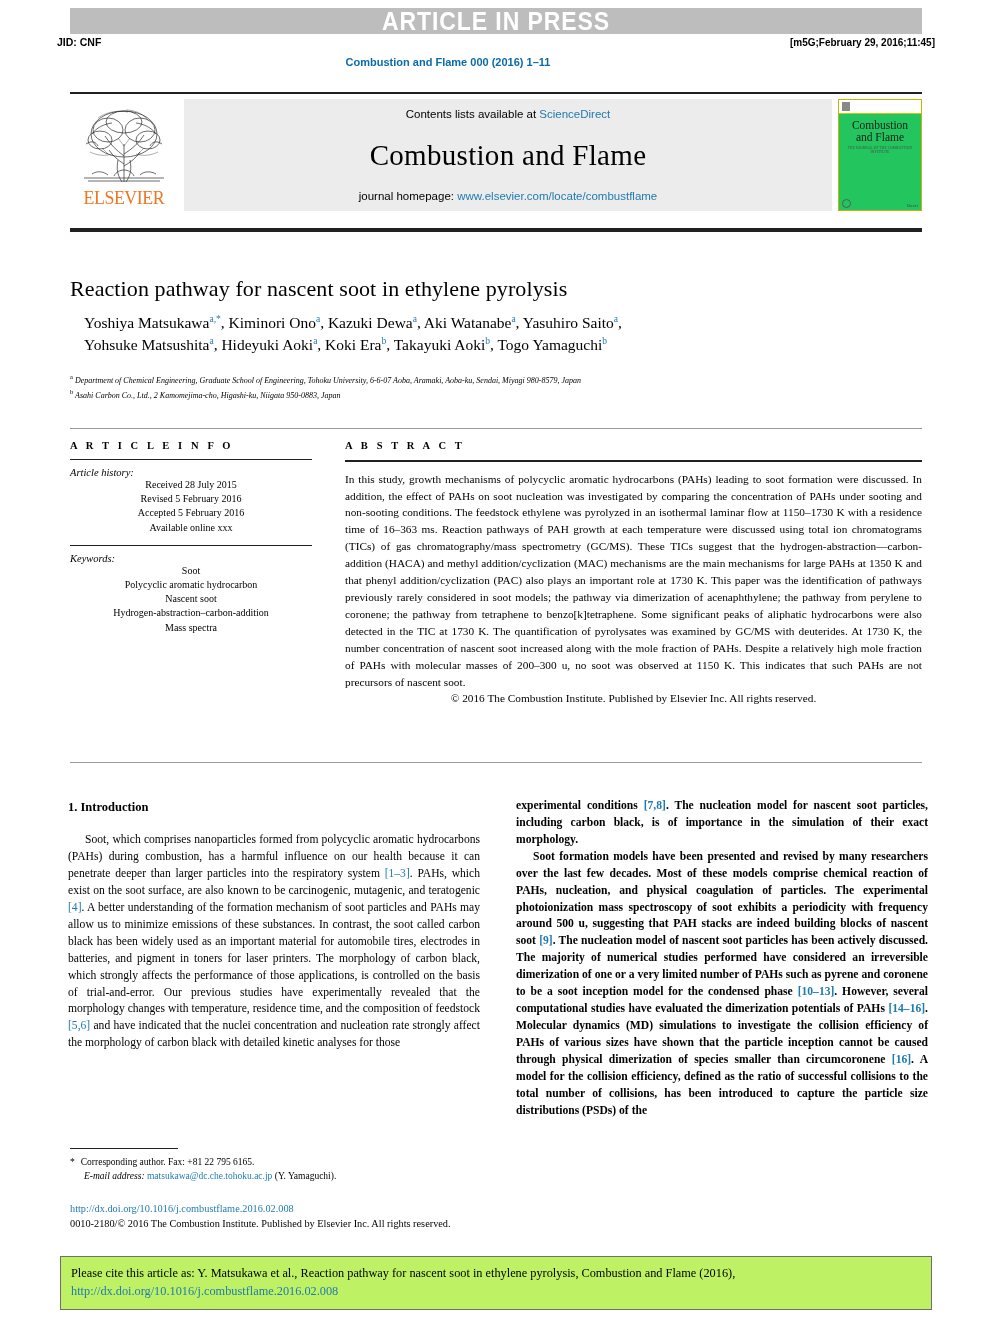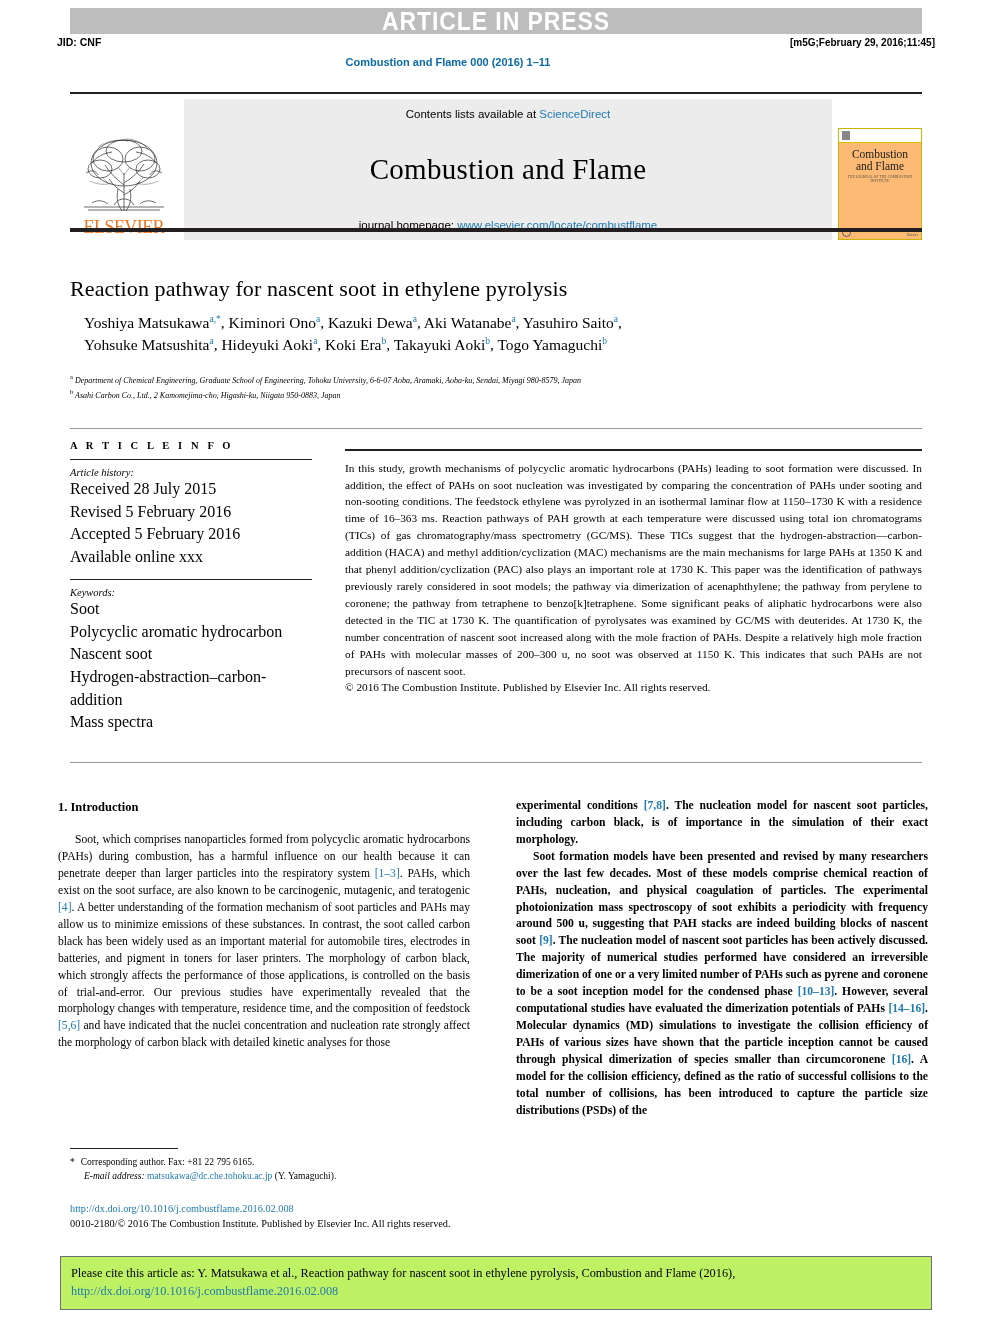--- a/index.html
+++ b/index.html
@@ -112,26 +112,25 @@
   .homepage-line {
     font-family: "Liberation Sans", sans-serif;
     font-size: 11.5px;
   }
   a.link, .link { color: #1f7ab0; text-decoration: none; }
 
   .cover-thumb {
     width: 84px;
     flex: 0 0 84px;
     height: 112px;
-    background: #fdba74;
+    background: #22c55e;
     border: 1px solid #c9b400;
     position: relative;
     overflow: hidden;
     font-family: "Liberation Serif", serif;
-    margin-top: 29px;
   }
   .cover-topbar {
     height: 14px;
     background: #ffffff;
     border-bottom: 1px solid #d8c500;
     display: flex;
     align-items: center;
     padding-left: 3px;
   }
   .cover-topbar .mini { width: 8px; height: 9px; background: #888; }
@@ -220,48 +219,48 @@
   .sec-label {
     font-family: "Liberation Serif", serif;
     font-weight: bold;
     font-size: 10.5px;
     letter-spacing: 3.1px;
   }
   .hr-thin { height: 1px; background: #231f20; margin: 8px 0 7px 0; }
   .hr-thin2 { height: 1px; background: #231f20; margin: 10px 0 7px 0; }
   .hr-abs { height: 1.6px; background: #231f20; margin: 9px 0 9px 0; }
   .hist-title, .kw-title { font-style: italic; font-size: 10.5px; }
-  .info-line { font-size: 16px; line-height: 1.42; }
+  .info-line { font-size: 10px; line-height: 1.42; text-align: center; }
   .abstract-body {
     font-size: 11.3px;
     line-height: 1.5;
     text-align: justify;
   }
   .copyright {
     font-size: 11.3px;
-    text-align: left;
+    text-align: center;
     margin-top: 1px;
   }
   .info-rule-bot {
     position: absolute;
     left: 70px; top: 762px;
     width: 852px; height: 1px;
     background: #9a9a9a;
   }
 
   
   .body-col {
     position: absolute;
     top: 798px;
     width: 412px;
     font-size: 11.6px;
     line-height: 1.46;
     text-align: justify;
   }
-  .body-col.left { left: 58px; }
+  .body-col.left { left: 68px; }
   .body-col.right { left: 516px; font-weight: bold; }
   .body-col h2 {
     font-family: "Liberation Serif", serif;
     font-size: 12.5px;
     font-weight: bold;
     margin: 0 0 16px 0;
   }
   .body-col p { margin: 0; text-indent: 17px; }
   .body-col p.noindent { text-indent: 0; }
   .ref { color: #1f7ab0; }
@@ -403,20 +402,21 @@
   <div class="hr-thin2"></div>
   <div class="kw-title">Keywords:</div>
   <div class="info-line">Soot</div>
   <div class="info-line">Polycyclic aromatic hydrocarbon</div>
   <div class="info-line">Nascent soot</div>
   <div class="info-line">Hydrogen-abstraction–carbon-addition</div>
   <div class="info-line">Mass spectra</div>
 </div>
 
 <div class="col-abstract">
+  <div class="sec-label">A B S T R A C T</div>
   <div class="hr-abs"></div>
   <div class="abstract-body">In this study, growth mechanisms of polycyclic aromatic hydrocarbons (PAHs) leading to soot formation were discussed. In addition, the effect of PAHs on soot nucleation was investigated by comparing the concentration of PAHs under sooting and non-sooting conditions. The feedstock ethylene was pyrolyzed in an isothermal laminar flow at 1150–1730 K with a residence time of 16–363 ms. Reaction pathways of PAH growth at each temperature were discussed using total ion chromatograms (TICs) of gas chromatography/mass spectrometry (GC/MS). These TICs suggest that the hydrogen-abstraction—carbon-addition (HACA) and methyl addition/cyclization (MAC) mechanisms are the main mechanisms for large PAHs at 1350 K and that phenyl addition/cyclization (PAC) also plays an important role at 1730 K. This paper was the identification of pathways previously rarely considered in soot models; the pathway via dimerization of acenaphthylene; the pathway from perylene to coronene; the pathway from tetraphene to benzo[k]tetraphene. Some significant peaks of aliphatic hydrocarbons were also detected in the TIC at 1730 K. The quantification of pyrolysates was examined by GC/MS with deuterides. At 1730 K, the number concentration of nascent soot increased along with the mole fraction of PAHs. Despite a relatively high mole fraction of PAHs with molecular masses of 200–300 u, no soot was observed at 1150 K. This indicates that such PAHs are not precursors of nascent soot.</div>
   <div class="copyright">© 2016 The Combustion Institute. Published by Elsevier Inc. All rights reserved.</div>
 </div>
 
 <div class="info-rule-bot"></div>
 
 <div class="body-col left">
   <h2>1. Introduction</h2>
   <p><span>Soot, which comprises nanoparticles formed from polycyclic aromatic hydrocarbons (PAHs) during combustion, has a harmful influence on our health because it can penetrate deeper than larger particles into the respiratory system </span><span class="ref">[1–3]</span><span>. PAHs, which exist on the soot surface, are also known to be carcinogenic, mutagenic, and teratogenic </span><span class="ref">[4]</span><span>. A better understanding of the formation mechanism of soot particles and PAHs may allow us to minimize emissions of these substances. In contrast, the soot called carbon black has been widely used as an important material for automobile tires, electrodes in batteries, and pigment in toners for laser printers. The morphology of carbon black, which strongly affects the performance of those applications, is controlled on the basis of trial-and-error. Our previous studies have experimentally revealed that the morphology changes with temperature, residence time, and the composition of feedstock </span><span class="ref">[5,6]</span><span> and have indicated that the nuclei concentration and nucleation rate strongly affect the morphology of carbon black with detailed kinetic analyses for those</span></p>

